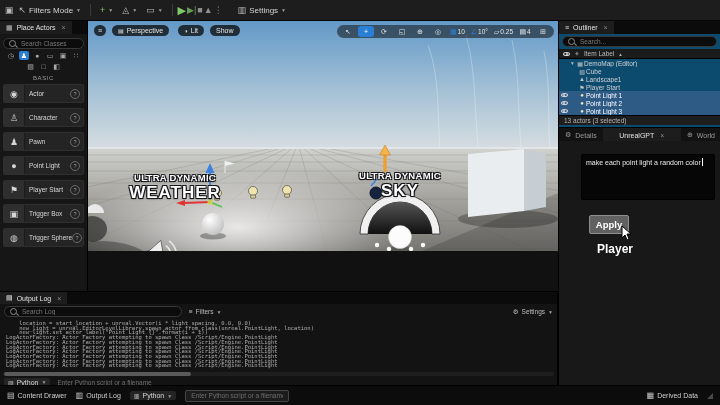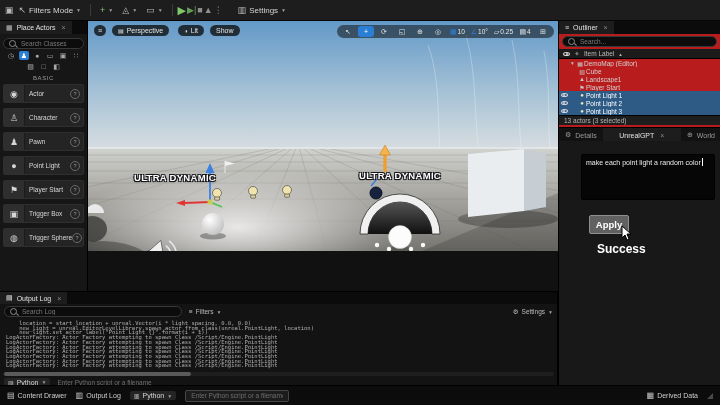--- a/index.html
+++ b/index.html
@@ -62,21 +62,21 @@
   .vp-ico{min-width:12px;height:11px;display:flex;align-items:center;justify-content:center;gap:1px;
     border-radius:3px;font-size:7px;color:#dfe3e6;padding:0 2px}
   .vp-ico.active{background:var(--accent,#2a7fd4);color:#fff}
   .vp-num{font-size:6.5px;color:#e8e8e8}
   .bb{position:absolute;color:#fff;font-weight:bold;line-height:1;text-align:center;
     text-shadow:-1px -1px 0 #15151a,1px -1px 0 #15151a,-1px 1px 0 #15151a,1px 1px 0 #15151a,0 1px 2px rgba(0,0,0,.6)}
   .bb .t{font-size:9.5px;letter-spacing:.3px;display:block}
   .bb .m{font-size:17px;letter-spacing:1px;display:block;margin-top:1px}
 
   
-  #right-panel{left:558px;top:21px;width:162px;height:364px;background:#b91c1c;border-left:1px solid #000;box-sizing:border-box}
+  #right-panel{left:558px;top:21px;width:162px;height:364px;background:#0c4a6e;border-left:1px solid #000;box-sizing:border-box}
   #ol-tabbar{position:absolute;left:0;top:0;width:162px;height:13px}
   #ol-search{position:absolute;left:3px;top:15px;width:155px}
   #ol-header{position:absolute;left:0;top:28px;width:162px;height:10px;background:#1b1b1b;border-bottom:1px solid #000;
     display:flex;align-items:center;gap:5px;padding:0 4px;box-sizing:border-box;font-size:6.5px;color:#bdbdbd}
   #ol-rows{position:absolute;left:0;top:38px;width:162px}
   .ol-row{height:8px;display:flex;align-items:center;font-size:6.5px;color:#d2d2d2;white-space:nowrap;overflow:hidden}
   .ol-row.selected{background:var(--selection,#2e5a86);color:#fff}
   .ol-eye-g{width:10px;flex:none;display:flex;justify-content:center}
   .ol-exp{font-size:5.5px;color:#bdbdbd;width:7px;flex:none;text-align:center}
   .ol-ico{font-size:6px;width:8px;flex:none;text-align:center;color:#c9c9c9}
@@ -390,23 +390,25 @@
     <span class="vp-ico">
       <span>▤</span>
       <span class="vp-num">4</span>
     </span>
     <span class="vp-ico">⊞</span>
   </div>
 
   
   <div class="bb" id="bb-weather" style="left:32px;top:152px;width:110px">
     <span class="t">ULTRA DYNAMIC</span>
+    <span class="m">WEATHER</span>
   </div>
   <div class="bb" id="bb-sky" style="left:262px;top:150px;width:100px">
     <span class="t">ULTRA DYNAMIC</span>
+    <span class="m">SKY</span>
   </div>
 </div>
 
 <div id="right-panel" class="abs">
   <div id="ol-tabbar" class="tabbar">
     <div class="tab">
       <span style="font-size:7px">≡</span>
       <span>Outliner</span>
       <span class="x">×</span>
     </div>
@@ -494,21 +496,21 @@
       <span>make each point light a random color</span><span class="text-caret"></span>
     </div>
     <div id="apply-btn">
       <span>Apply</span>
     </div>
     <div id="gpt-cursor">
       <svg width="12" height="16" viewBox="0 0 12 16">
           <polygon points="1,1 1,13 4,10 6,15 8,14 6,9 10,9" fill="#fff" stroke="#000" stroke-width="1"></polygon>
         </svg>
     </div>
-    <div id="gpt-result">Success</div>
+    <div id="gpt-result">Player</div>
   </div>
 </div>
 
 <div id="output-log" class="abs">
   <div id="olog-tabbar" class="tabbar">
     <div class="tab">
       <span style="font-size:7px">▤</span>
       <span>Output Log</span>
       <span class="x">×</span>
     </div>

